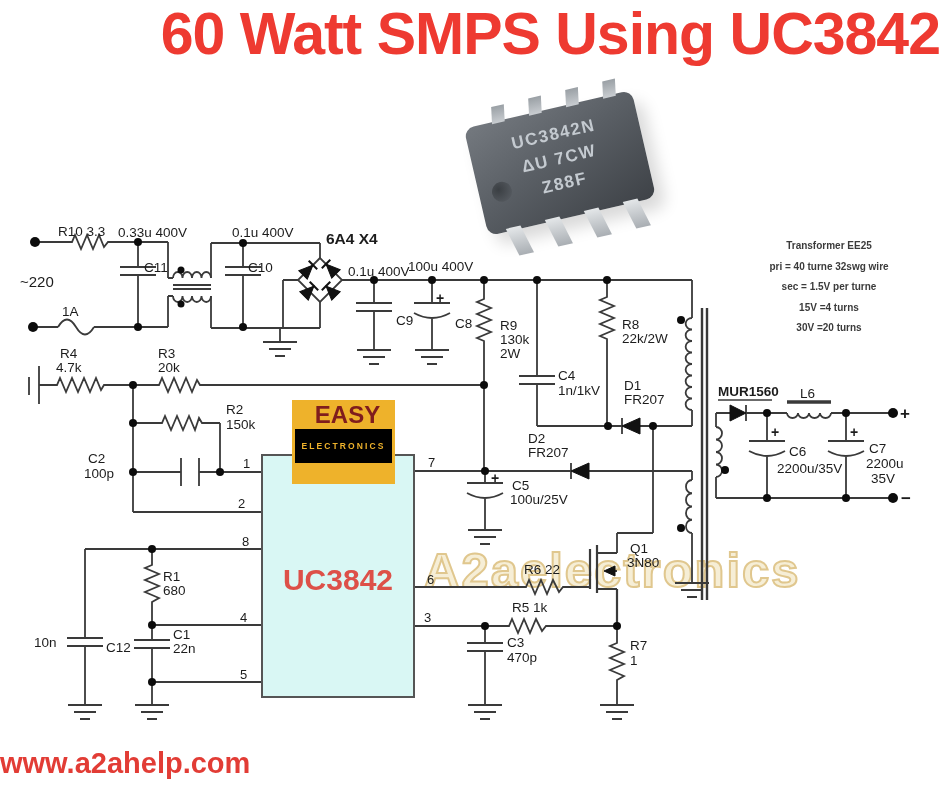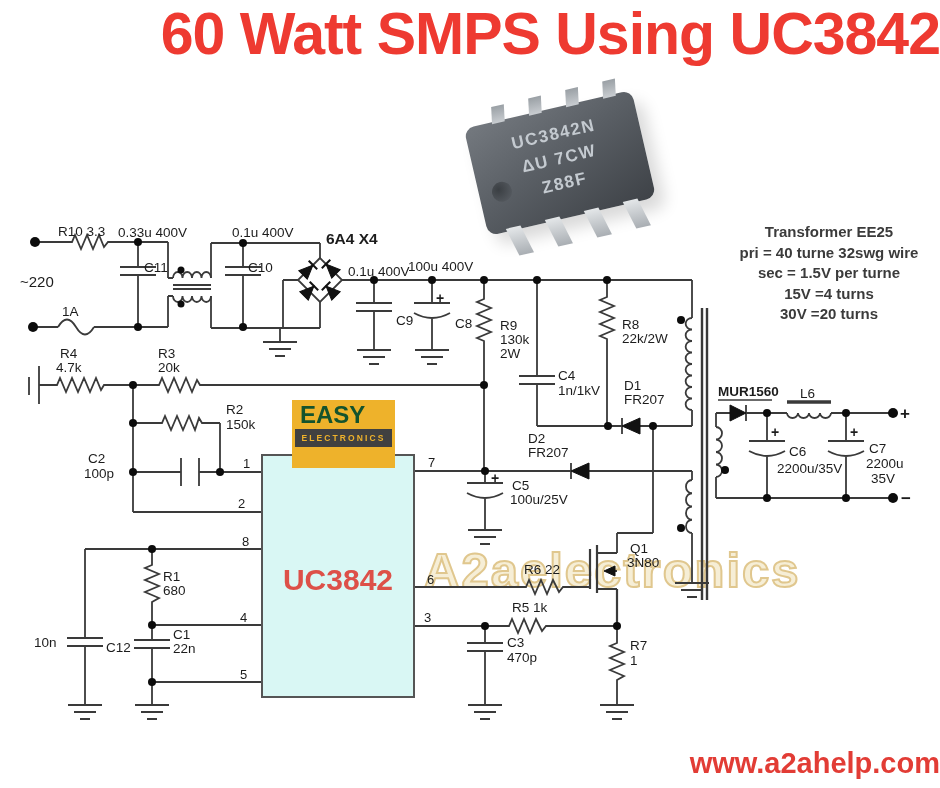--- a/index.html
+++ b/index.html
@@ -1,45 +1,45 @@
 <!DOCTYPE html>
 <html><head>
 <meta charset="utf-8">
 <style>
   html,body{margin:0;padding:0;background:#ffffff;}
   .page{position:relative;width:940px;height:788px;background:#ffffff;overflow:hidden;
         font-family:"Liberation Sans",sans-serif;}
   .title{position:absolute;top:0px;left:0;width:100%;text-align:right;
          font-size:59px;font-weight:bold;letter-spacing:-1px;color:#ee3a31;}
-  .url{position:absolute;top:747px;left:0;width:100%;text-align:right;
+  .url{position:absolute;top:747px;left:0;width:100%;text-align:left;
        font-size:29px;font-weight:bold;color:#e23c35;}
   .watermark{position:absolute;left:424px;top:542px;font-size:49px;font-weight:bold;
              letter-spacing:2px;color:#f6eed6;-webkit-text-stroke:2px #e0c78e;z-index:1;}
-  .xfmr-notes{position:absolute;left:718px;top:222px;width:222px;text-align:center;
-              font-size:15px;font-weight:bold;color:#3b3b3b;line-height:20.5px;z-index:3;}
+  .xfmr-notes{position:absolute;left:718px;top:236px;width:222px;text-align:center;
+              font-size:10px;font-weight:bold;color:#3b3b3b;line-height:20.5px;z-index:3;}
   .schem{position:absolute;left:0;top:0;z-index:2;}
   
   .photo{position:absolute;left:452px;top:84px;width:230px;height:190px;z-index:3;}
   .chip{position:absolute;left:22px;top:24px;width:172px;height:110px;border-radius:10px;
         background:linear-gradient(155deg,#74797f 0%,#5a5f65 45%,#3e4247 100%);
         transform:rotate(-13deg);box-shadow:8px 12px 16px rgba(0,0,0,0.15);}
   .chip .pin-b{position:absolute;bottom:-26px;width:15px;height:29px;z-index:-1;
         background:linear-gradient(#e4e7e9,#a9aeb3);transform:skewX(14deg);}
   .chip .pin-t{position:absolute;top:-15px;width:13px;height:17px;z-index:-1;
         background:linear-gradient(#9aa0a5,#c9cdd1);transform:skewX(-10deg);}
   .chip-text{text-align:center;padding-top:13px;color:#c4cad0;font-weight:bold;
         font-size:17px;letter-spacing:1.5px;line-height:25px;}
   .dimple{position:absolute;left:13px;top:60px;width:20px;height:20px;border-radius:50%;
         background:radial-gradient(circle at 35% 35%,#34383c,#5c6167);opacity:.85;}
   
   .logo{position:absolute;left:292px;top:400px;width:103px;background:#eeb22b;z-index:3;}
-  .logo-top{color:#14532d;font-size:24px;font-weight:bold;text-align:left;
+  .logo-top{color:#7f1d1d;font-size:24px;font-weight:bold;text-align:center;
         padding:1px 0 0 8px;letter-spacing:0px;line-height:27px;}
-  .logo-bottom{margin:1px 3px 21px 3px;background:#404040;color:#eeb22b;font-size:8.5px;
-        font-weight:bold;letter-spacing:2.1px;text-align:center;padding:4px 0;}
+  .logo-bottom{margin:1px 3px 21px 3px;background:#000000;color:#eeb22b;font-size:8.5px;
+        font-weight:bold;letter-spacing:2.1px;text-align:center;padding:12px 0;}
   
   svg text{font-family:"Liberation Sans",sans-serif;fill:#1c1c1c;font-size:13.5px;}
   svg .bold{font-weight:bold;}
   svg .pinnum{font-size:13px;}
   svg .icname{font-size:30px;font-weight:bold;fill:#dd5048;text-anchor:middle;}
   svg .plus{font-size:14px;font-weight:bold;}
   svg .term{font-size:17px;font-weight:bold;}
 </style>
 </head>
 <body>

